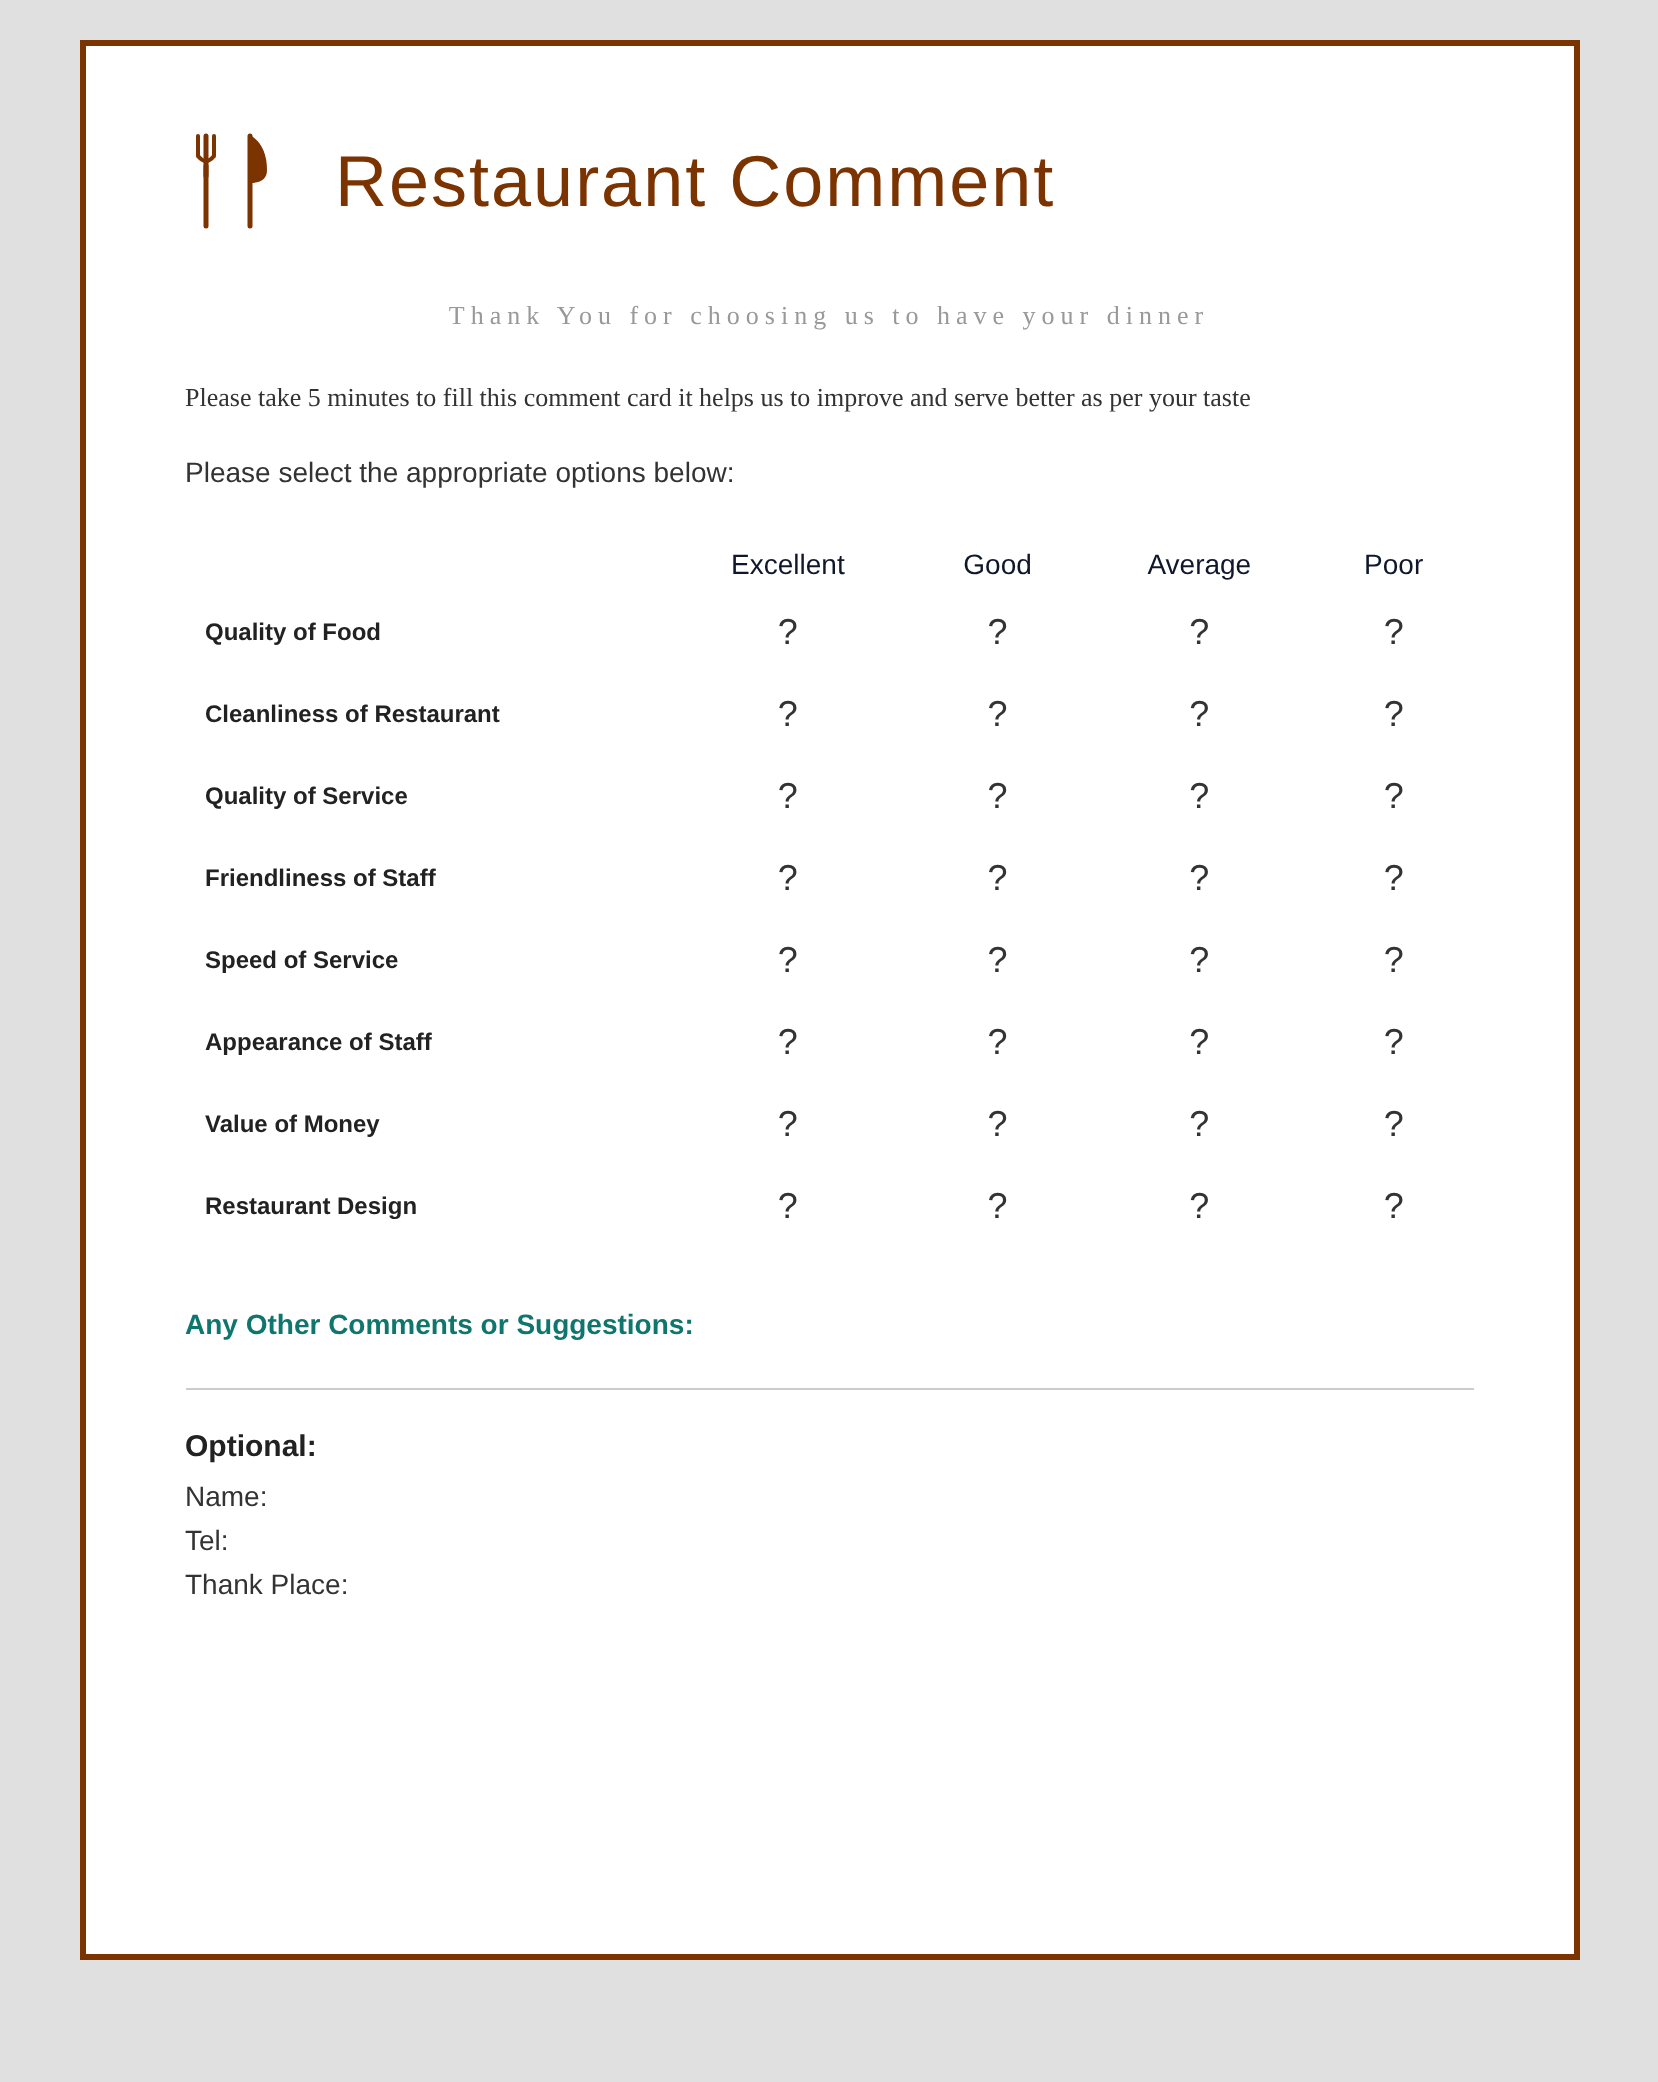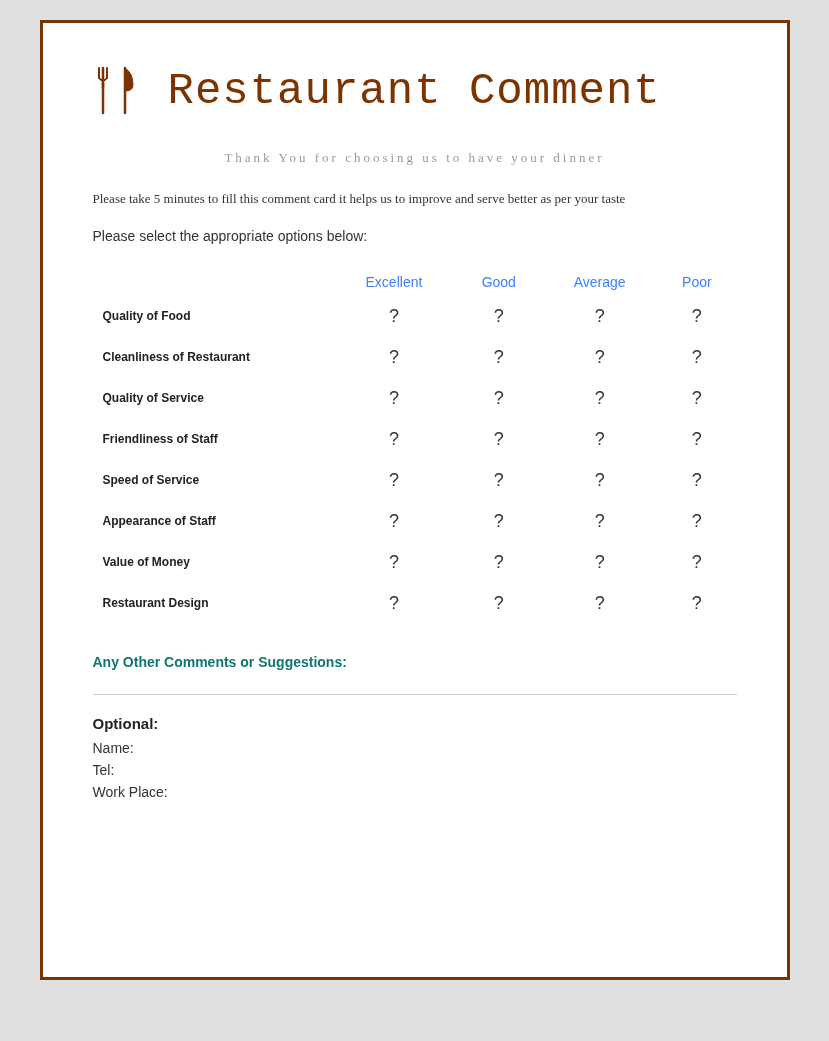--- a/index.html
+++ b/index.html
@@ -30,23 +30,23 @@
     }
 
     .fork-knife-icon {
       width: 55px;
       height: 55px;
       margin-right: 20px;
       flex-shrink: 0;
     }
 
     .title {
-      font-size: 44px;
+      font-size: 36px;
       color: #7B3300;
-      font-family: Liberation Mono, monospace;
+      font-family: Liberation Sans, sans-serif;
       font-weight: normal;
       letter-spacing: 1px;
     }
 
     .thank-you {
       text-align: center;
       color: #999;
       font-size: 13px;
       letter-spacing: 3px;
       margin-bottom: 20px;
@@ -70,21 +70,21 @@
 
     .ratings-table {
       width: 100%;
       border-collapse: collapse;
       margin-bottom: 30px;
     }
 
     .ratings-table th {
       font-weight: normal;
       font-size: 14px;
-      color: #3b82f6;
+      color: #0f172a;
       text-align: center;
       padding: 6px 10px;
       font-family: Arial, sans-serif;
     }
 
     .ratings-table td {
       padding: 10px 10px;
       font-size: 12px;
       font-family: Arial, sans-serif;
     }
@@ -243,17 +243,17 @@
   <p class="comments-label">Any Other Comments or Suggestions:</p>
 
   <hr class="divider">
 
   <div class="optional-section">
     <p class="optional-label">Optional:</p>
     <div id="optional-fields">
 
     <p class="optional-field">Name:</p>
         <p class="optional-field">Tel:</p>
-        <p class="optional-field">Work Place:</p>
+        <p class="optional-field">Thank Place:</p>
       </div>
   </div>
 
 </div>
 
 </body></html>

